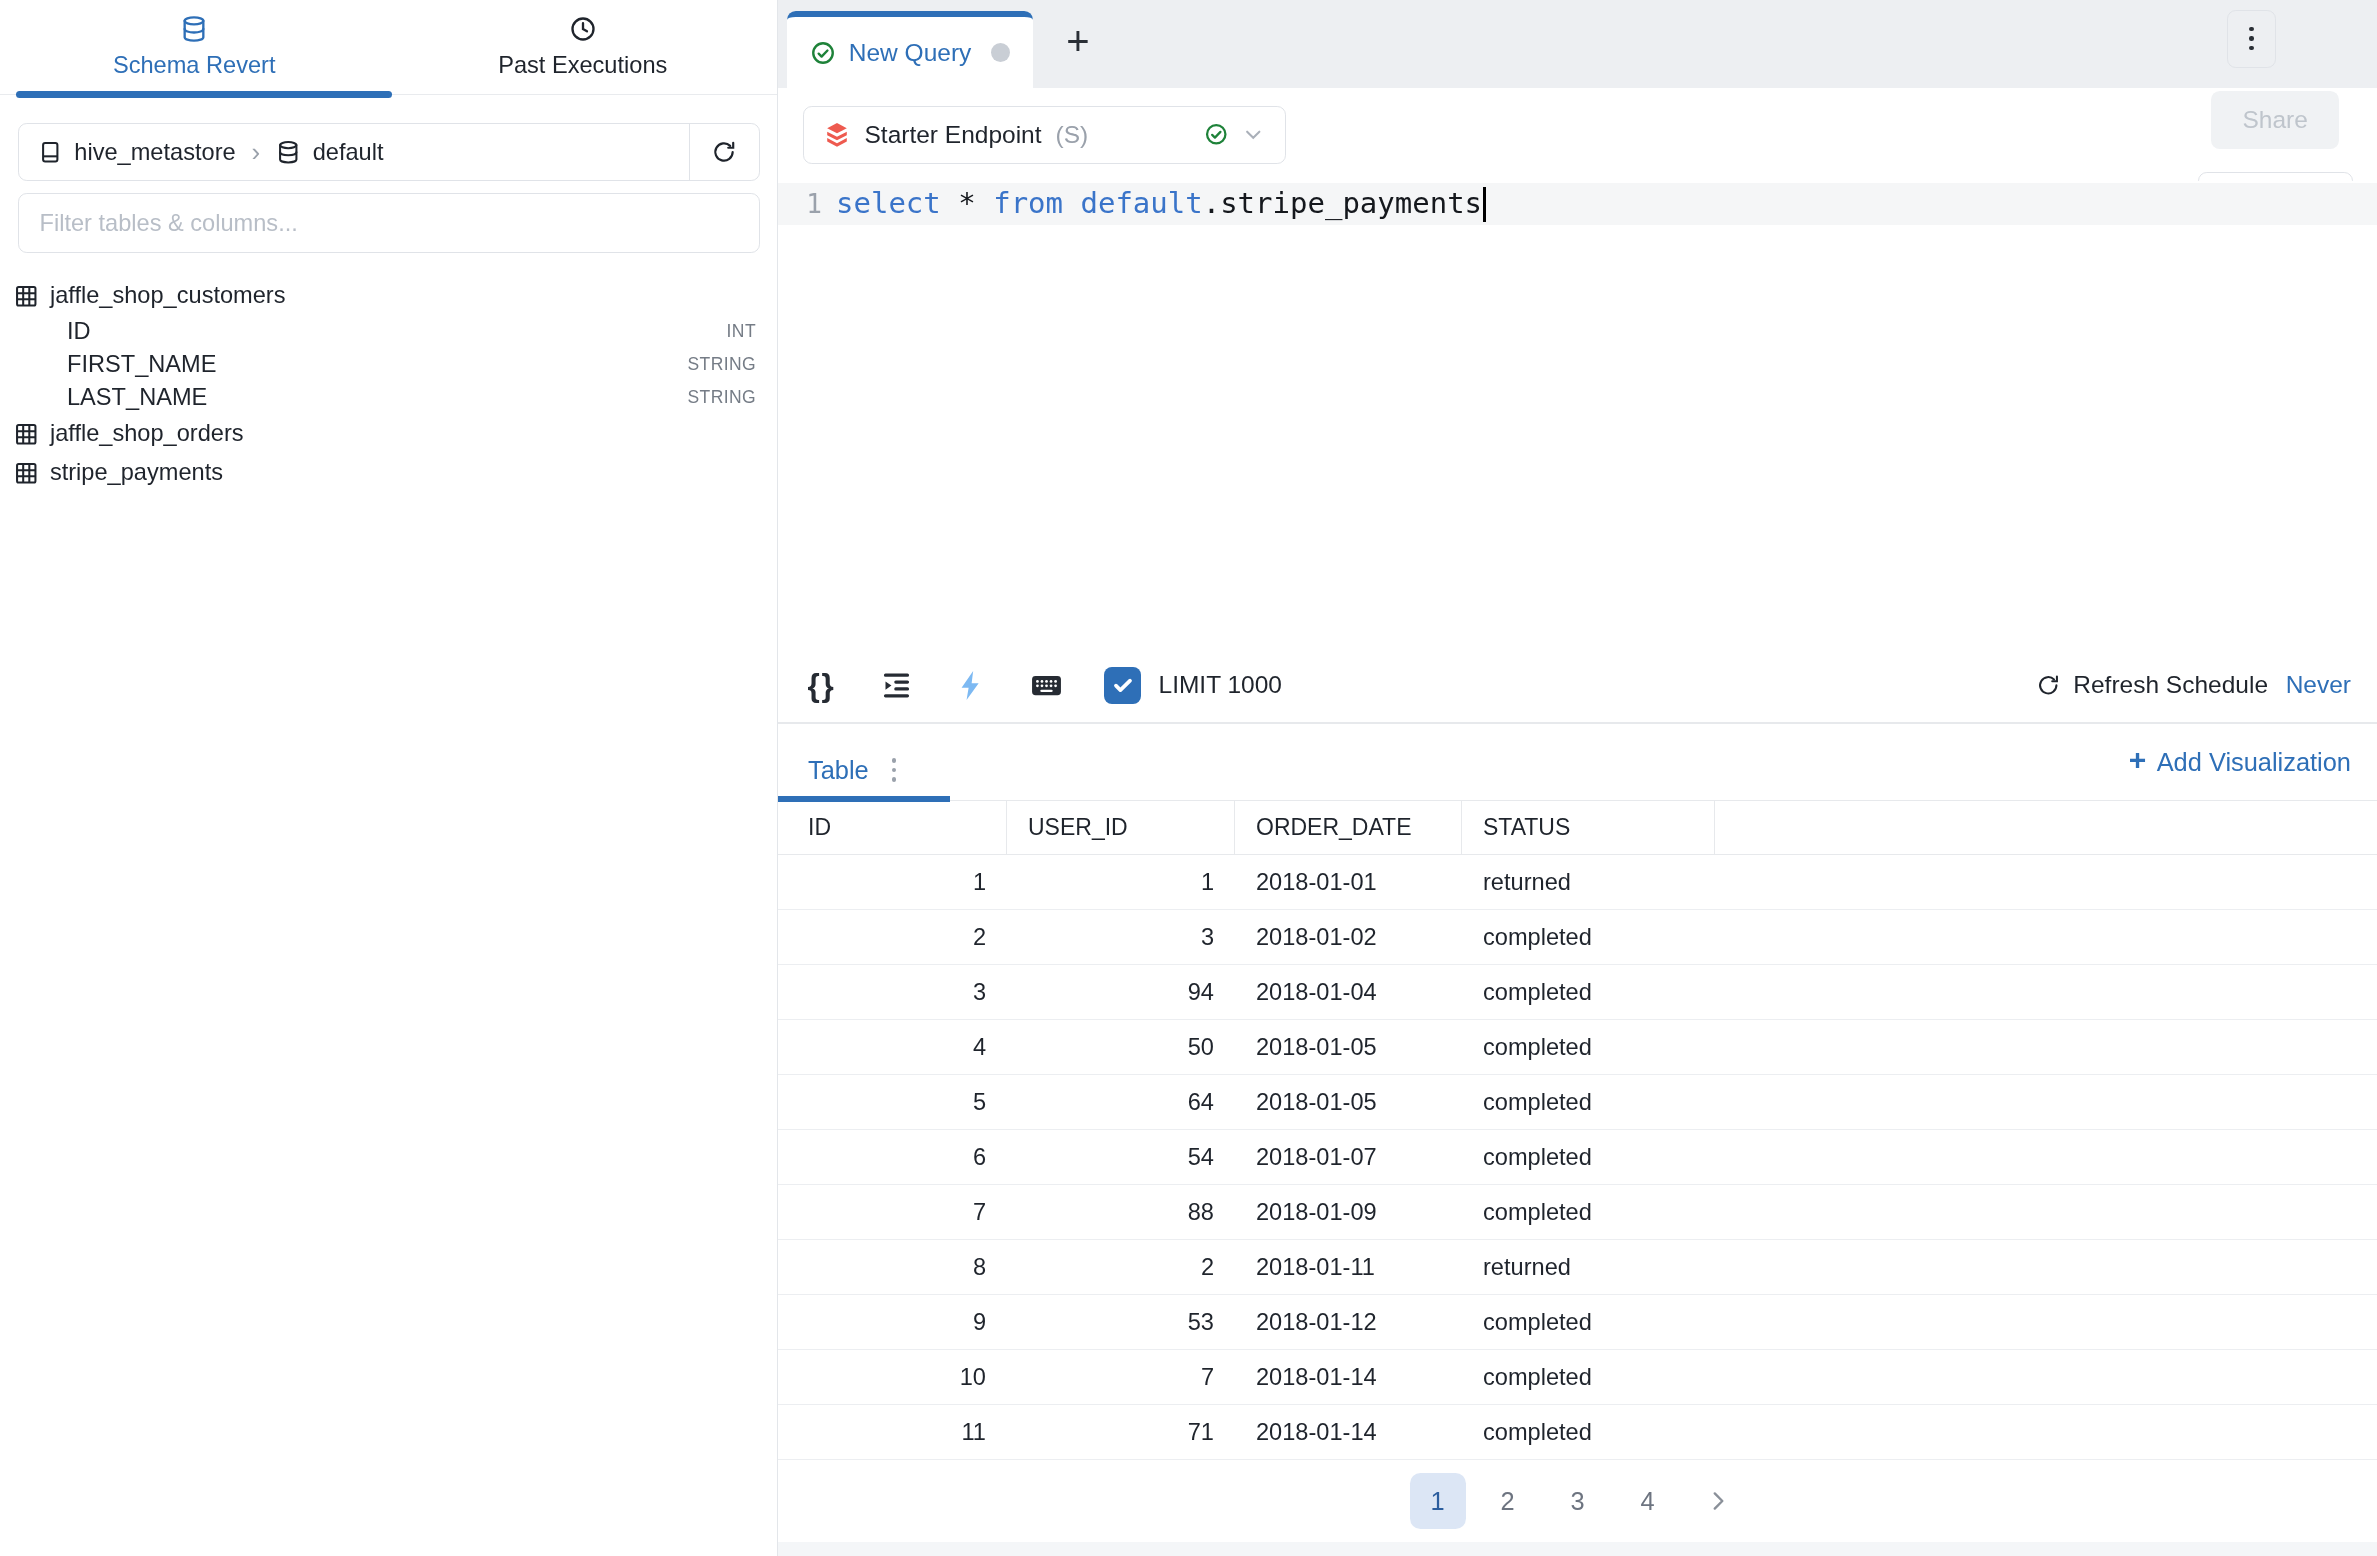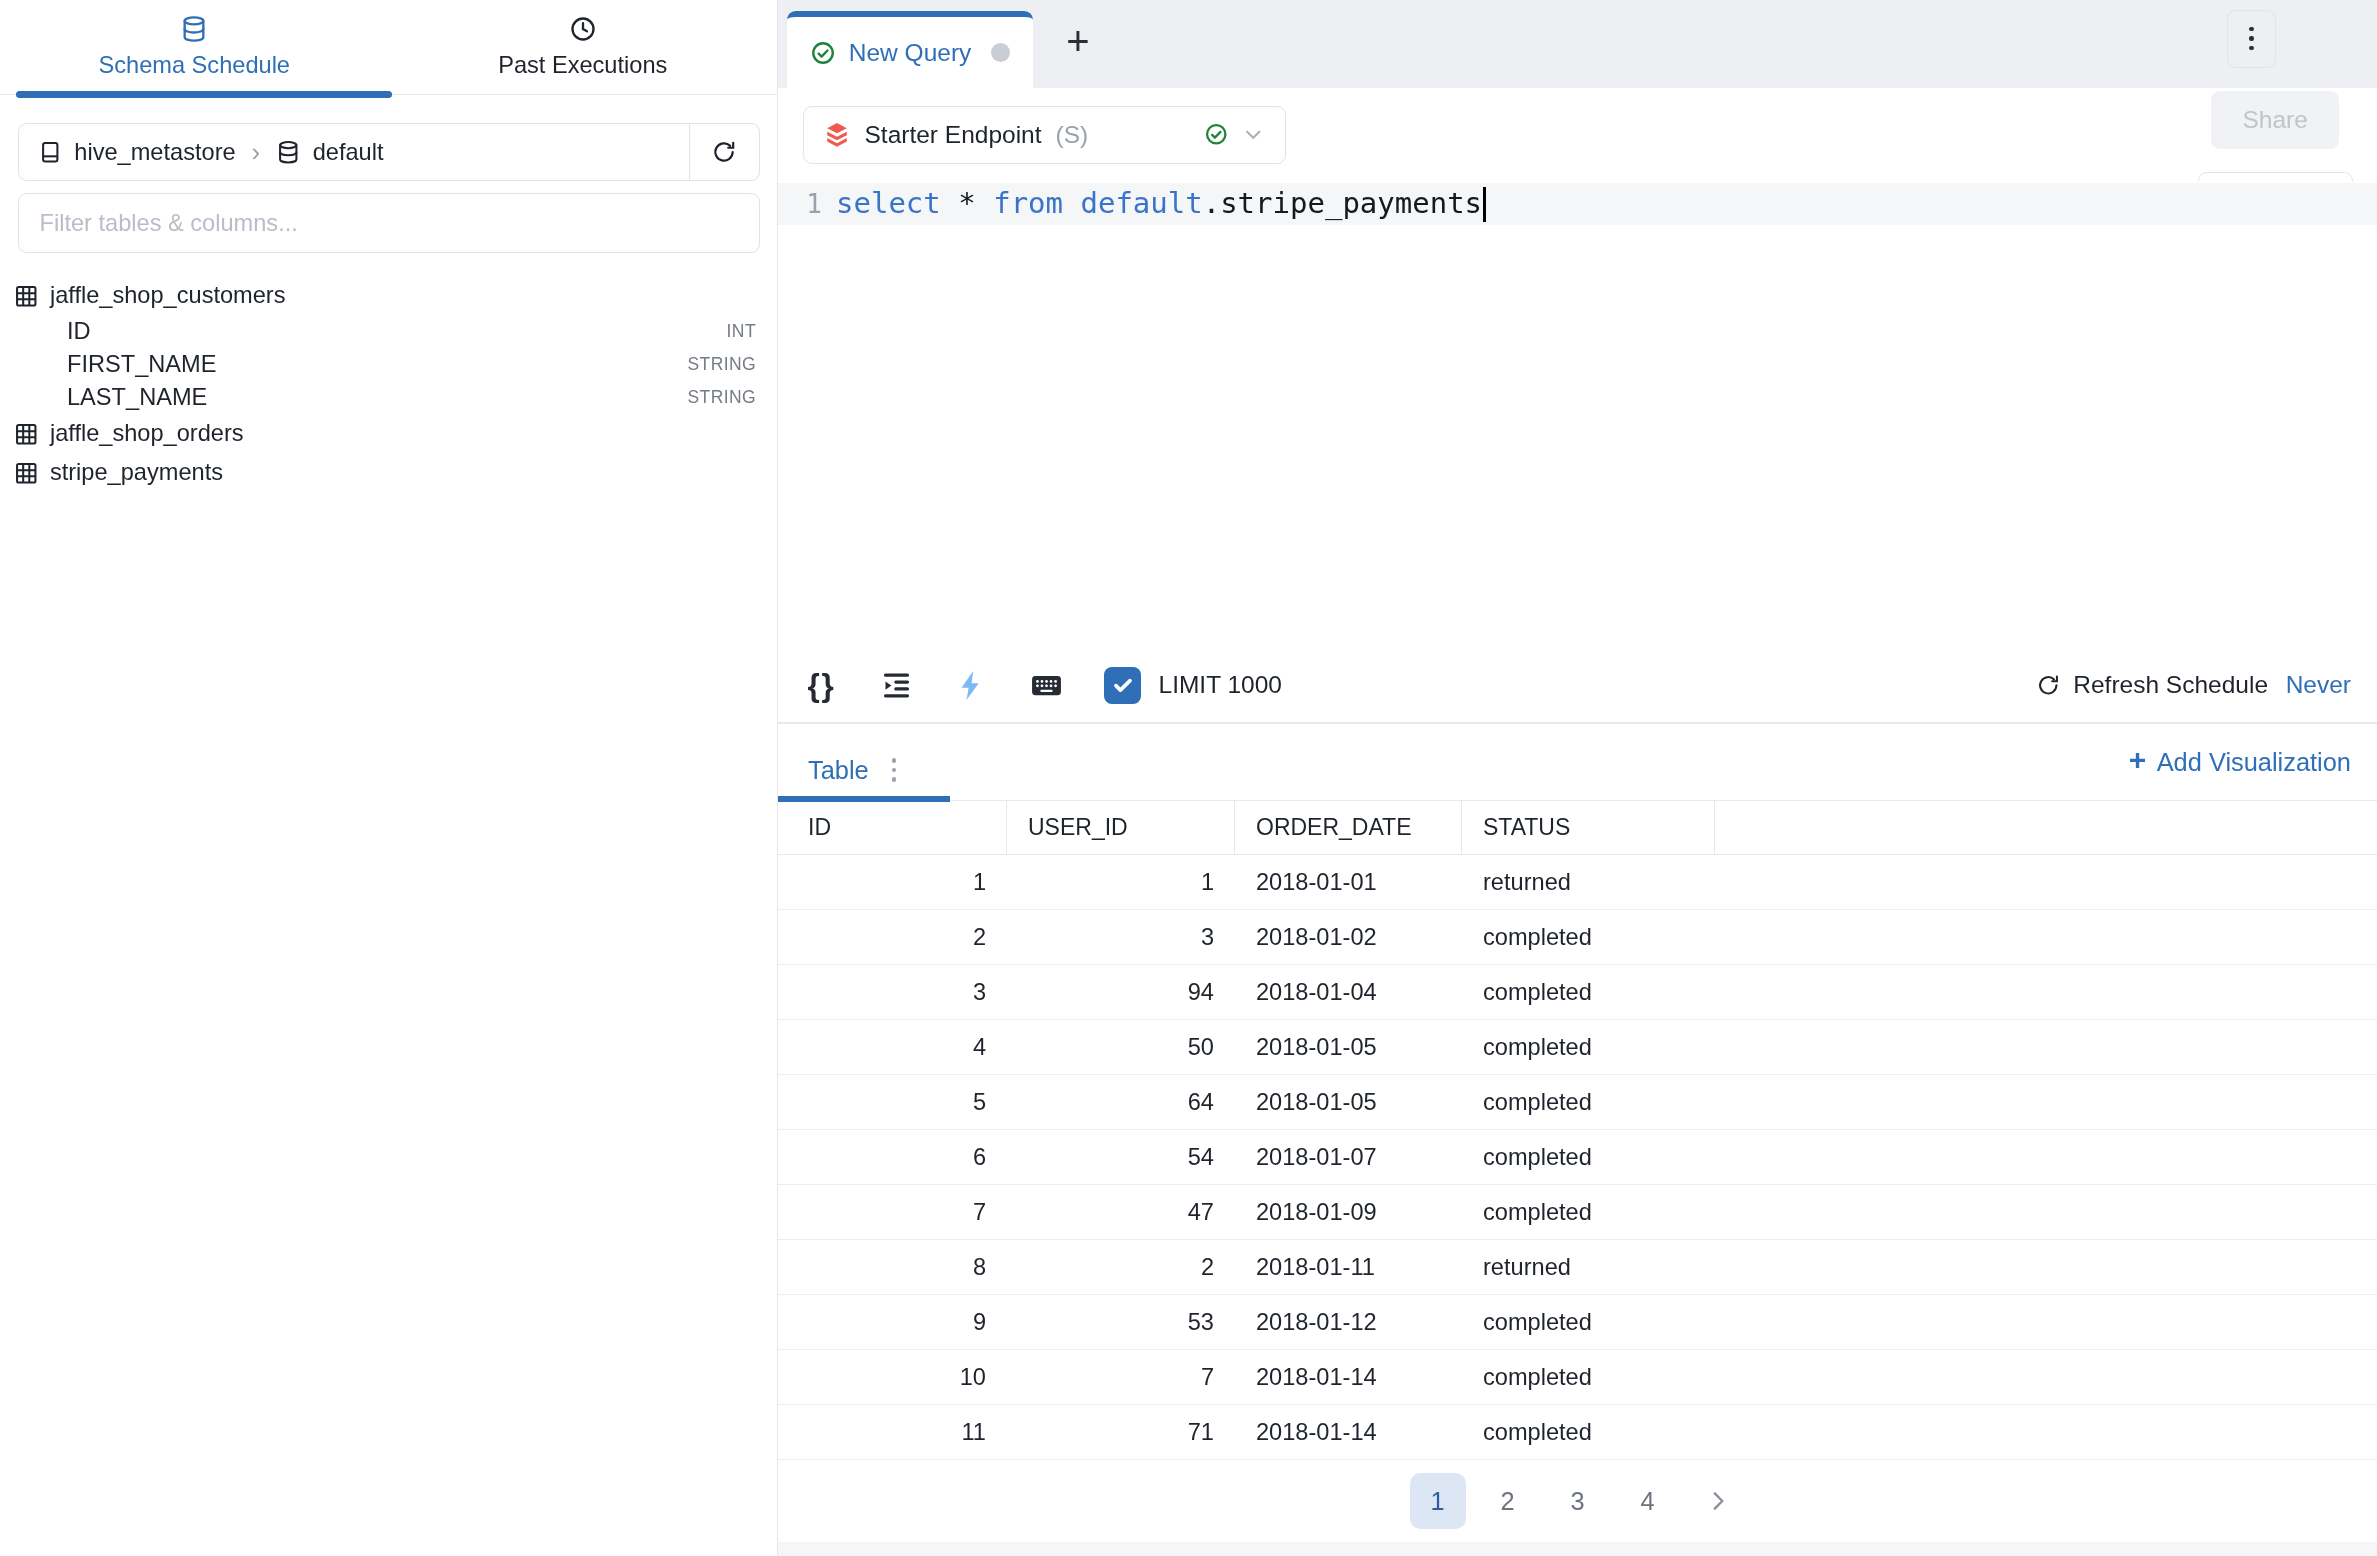--- a/index.html
+++ b/index.html
@@ -144,21 +144,21 @@
 <div class="app">
 
   <aside class="sidebar">
     <div class="side-tabs">
       <div class="side-tab active">
         <svg viewBox="0 0 24 24" fill="none" stroke="#2e6fb7" stroke-width="2" stroke-linecap="round">
           <ellipse cx="12" cy="5" rx="8" ry="3"></ellipse>
           <path d="M4 5v7c0 1.7 3.6 3 8 3s8-1.3 8-3V5"></path>
           <path d="M4 12v7c0 1.7 3.6 3 8 3s8-1.3 8-3v-7"></path>
         </svg>
-        <span>Schema Schedule</span>
+        <span>Schema Revert</span>
       </div>
       <div class="side-tab">
         <svg viewBox="0 0 24 24" fill="none" stroke="#1f242c" stroke-width="2" stroke-linecap="round">
           <circle cx="12" cy="12" r="9"></circle>
           <path d="M12 7v5l3.4 2"></path>
         </svg>
         <span>Past Executions</span>
       </div>
     </div>
 
@@ -409,21 +409,21 @@
         </div>
         <div class="res-row">
           <div class="rc num c-id">6</div>
           <div class="rc num c-user">54</div>
           <div class="rc txt c-date">2018-01-07</div>
           <div class="rc txt c-status">completed</div>
           <div class="rc c-rest"></div>
         </div>
         <div class="res-row">
           <div class="rc num c-id">7</div>
-          <div class="rc num c-user">47</div>
+          <div class="rc num c-user">88</div>
           <div class="rc txt c-date">2018-01-09</div>
           <div class="rc txt c-status">completed</div>
           <div class="rc c-rest"></div>
         </div>
         <div class="res-row">
           <div class="rc num c-id">8</div>
           <div class="rc num c-user">2</div>
           <div class="rc txt c-date">2018-01-11</div>
           <div class="rc txt c-status">returned</div>
           <div class="rc c-rest"></div>

